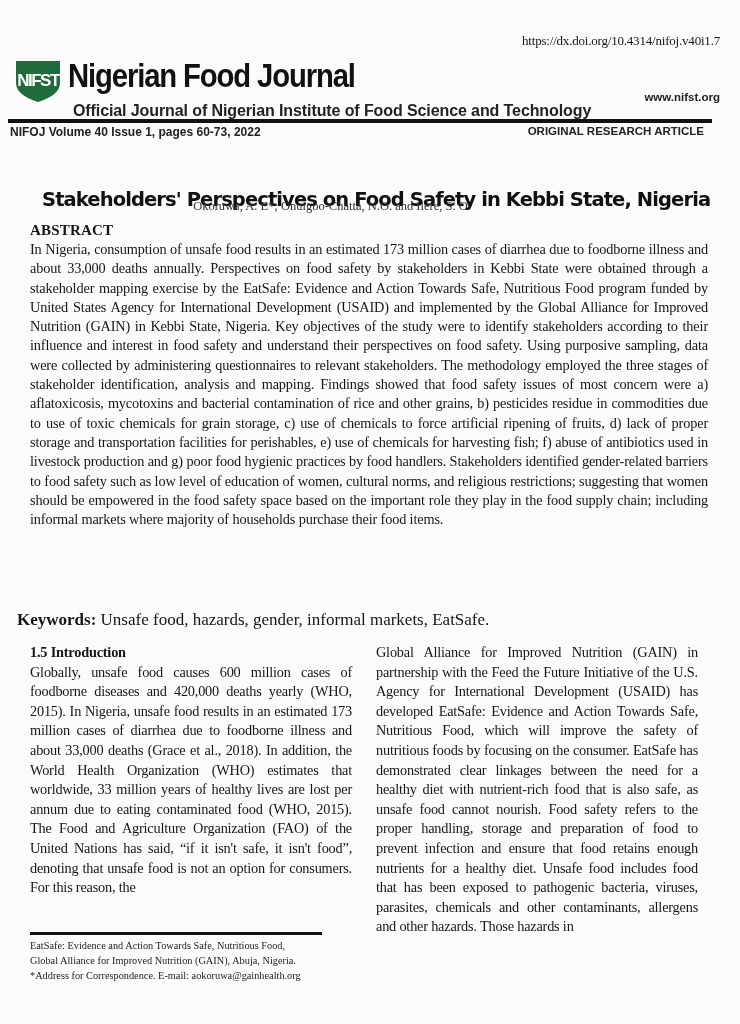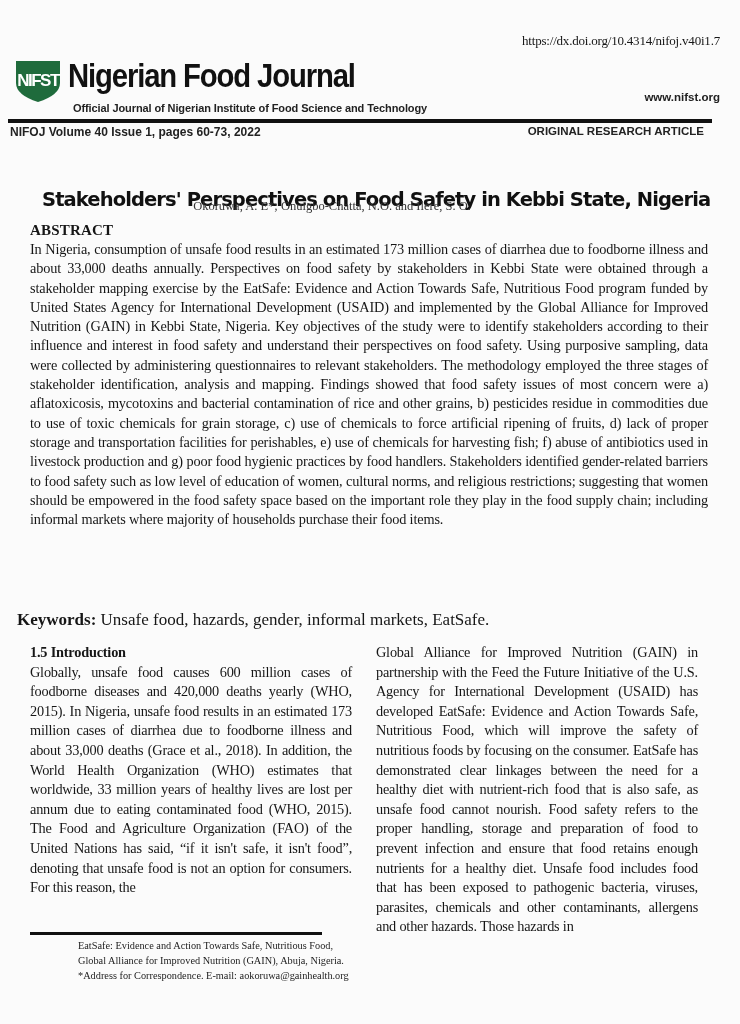--- a/index.html
+++ b/index.html
@@ -18,21 +18,21 @@
     .journal-title {
       position: absolute; left: 56px; top: 0px;
       font-family: "Liberation Sans", "DejaVu Sans", sans-serif;
       font-weight: bold; font-size: 34px; letter-spacing: -1.3px;
       transform: scaleX(0.86); transform-origin: left center;
       color: #111;
     }
     .subtitle {
       position: absolute; left: 61px; top: 46px;
       font-family: "Liberation Sans", "DejaVu Sans", sans-serif;
-      font-weight: bold; font-size: 11px; color: #222; letter-spacing: -0.1px; text-align: center;
+      font-weight: bold; font-size: 16px; color: #222; letter-spacing: -0.1px; text-align: center;
     }
     .website {
       position: absolute; right: 10px; top: 35px;
       font-family: "Liberation Sans", "DejaVu Sans", sans-serif;
       font-weight: bold; font-size: 11.5px; color: #222;
     }
     .rule-top { position: absolute; left: 8px; top: 119px; width: 704px; height: 4px; background: #111; }
     .issue-info {
       position: absolute; left: 10px; top: 125px;
       font-family: "Liberation Sans", "DejaVu Sans", sans-serif;
@@ -73,21 +73,21 @@
       letter-spacing: -0.2px;
     }
     .col-left { left: 30px; top: 643px; }
     .col-right { left: 376px; top: 643px; }
     .section-head { font-weight: bold; font-size: 14.3px; margin-bottom: 0; }
     .foot-rule { position: absolute; left: 30px; top: 932px; width: 292px; height: 3px; background: #111; }
     .footnote {
       position: absolute; left: 30px; top: 939px; width: 330px;
       font-size: 10.3px; line-height: 14.8px; color: #222;
     }
-    .footnote div { white-space: nowrap; margin-left: 48px; }
+    .footnote div { white-space: nowrap; }
   </style>
 </head>
 <body>
 
 <div class="doi">https://dx.doi.org/10.4314/nifoj.v40i1.7</div>
 
 <div class="masthead">
   <svg class="logo" viewBox="0 0 46 44">
     <path d="M1 2 H45 V24 Q45 36 23 43 Q1 36 1 24 Z" fill="#1f6b3c"></path>
     <g fill="#ffffff" font-family="Liberation Sans, sans-serif" font-weight="bold">

